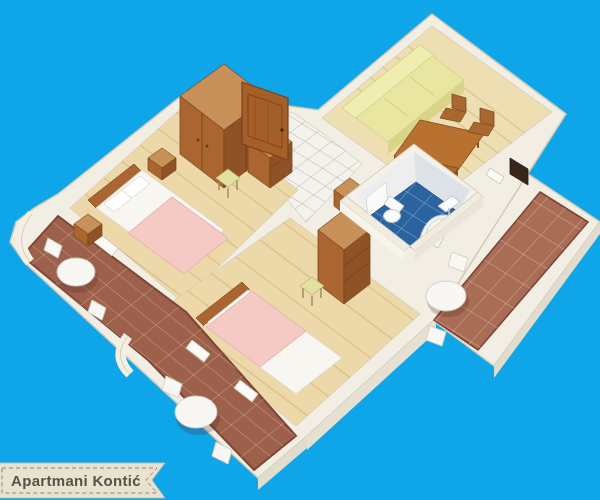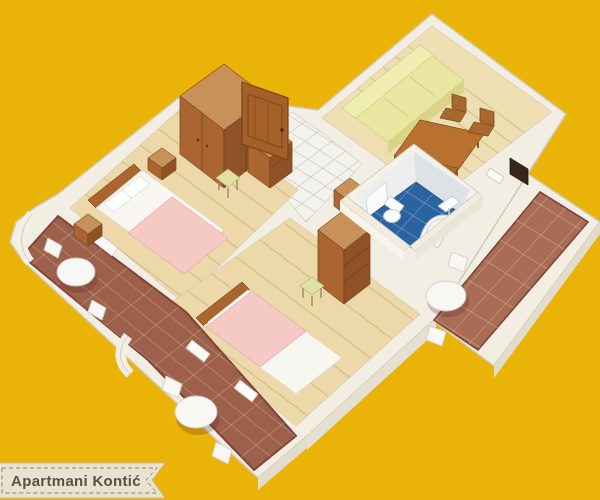--- a/index.html
+++ b/index.html
@@ -1,16 +1,16 @@
 <!DOCTYPE html>
 <html><head>
 <meta charset="utf-8">
 <style>
   html,body{margin:0;padding:0;background:#ffffff;}
-  .stage{position:relative;width:600px;height:500px;background:#eab308;overflow:hidden;
+  .stage{position:relative;width:600px;height:500px;background:#0ea5e9;overflow:hidden;
          font-family:"Liberation Sans", sans-serif;}
   svg{display:block;}
   .banner-text{font-family:"Liberation Sans", sans-serif;font-weight:bold;font-size:15px;
                letter-spacing:.3px;}
 </style>
 </head>
 <body>
 
 <div class="stage">
 <svg width="600" height="500" viewBox="0 0 600 500">

